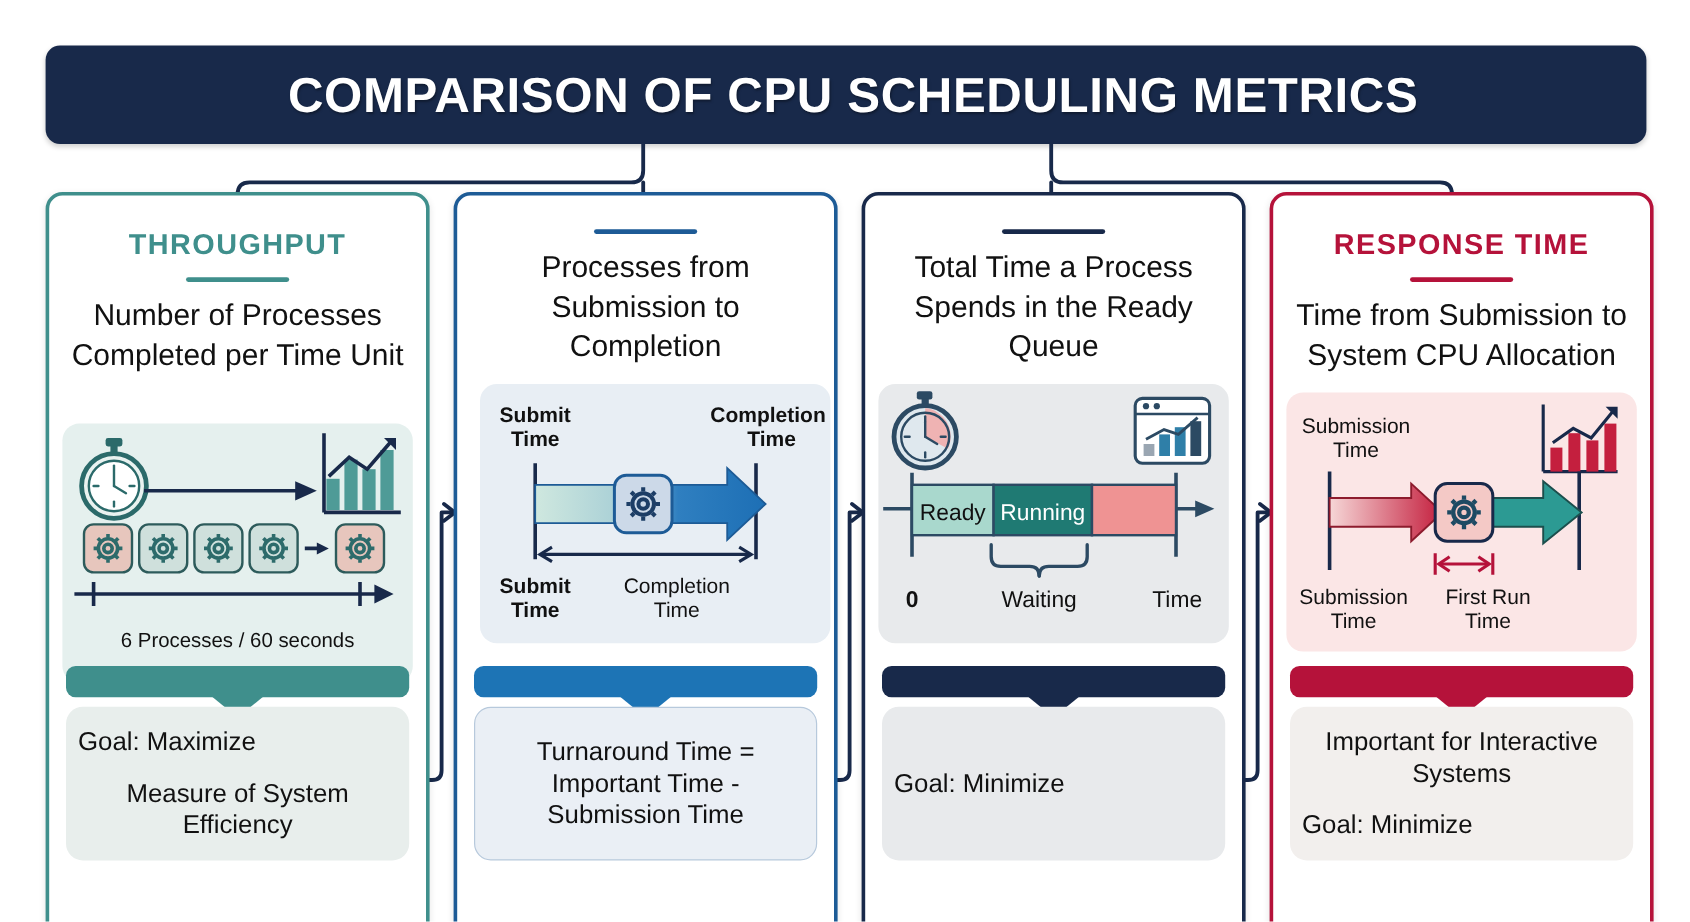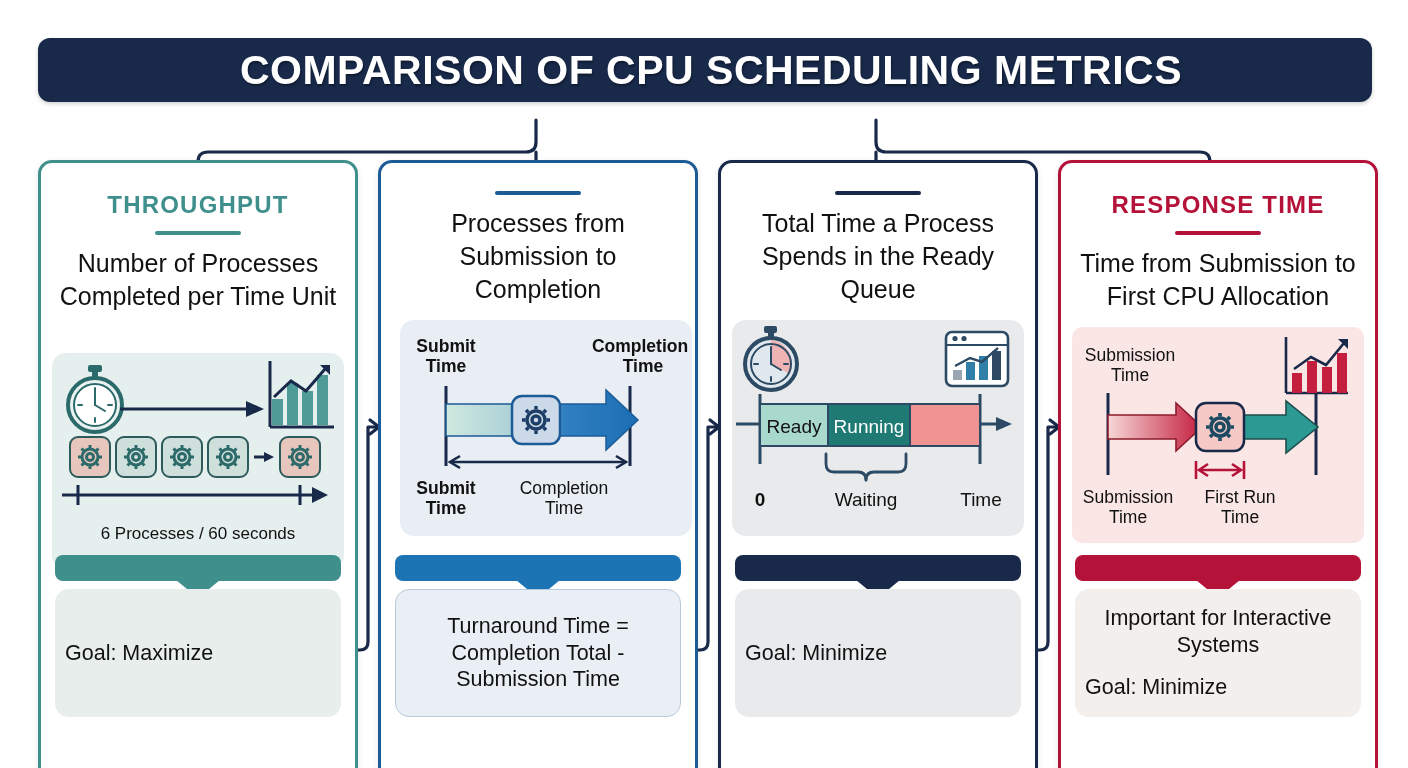--- a/index.html
+++ b/index.html
@@ -6,21 +6,21 @@
   html,body{ background:#ffffff; }
   body{
     width:1408px; height:768px;
     font-family:"Liberation Sans", sans-serif;
     position:relative; overflow:hidden;
   }
   #stage{ position:absolute; inset:0; }
 
   
   #title-bar{
-    position:absolute; left:38px; top:38px; width:1334px; height:64px;
+    position:absolute; left:38px; top:38px; width:1334px; height:82px;
     background:#18294a; border-radius:12px;
     display:flex; align-items:center; justify-content:center;
     box-shadow:0 2px 4px rgba(0,0,0,.18);
     padding-left:12px;
   }
   #title-bar .title-text{
     color:#ffffff; font-size:41px; font-weight:bold;
     letter-spacing:.5px; text-align:center;
     text-shadow:1px 2px 2px rgba(0,0,0,.35);
   }
@@ -62,21 +62,21 @@
   }
 
   
   .illus{
     margin-top:14px; width:292px; height:216px; border-radius:14px;
     position:relative; overflow:hidden;
   }
   .c0 .illus{ background:#e5f0ee;margin-top:40px; }
   .c1 .illus{ background:#e8eef4;margin-left:16px; }
   .c2 .illus{ background:#e8eaec; }
-  .c3 .illus{ background:#fbe6e6;border-radius:10px; }
+  .c3 .illus{ background:#fbe6e6; }
   .illus svg{ position:absolute; left:0; top:0; }
 
   
   .ribbon{
     position:absolute; left:50%; transform:translateX(-50%);
     top:392px; width:286px; height:26px; border-radius:8px;
   }
   .c0 .ribbon{ background:#3f8f8c; }
   .c1 .ribbon{ background:#1d74b5; }
   .c2 .ribbon{ background:#18294a; }
@@ -265,20 +265,21 @@
         </g>
         <text x="146" y="186" text-anchor="middle" font-family="Liberation Sans, sans-serif" font-size="17" fill="#111">6 Processes / 60 seconds</text>
       </svg>
     </div>
 
     <div class="ribbon">
         <span class="notch"></span>
       </div>
     <div class="footer-box">
       <div class="footer-line big">Goal: Maximize</div>
+      <div class="footer-line big">Measure of System Efficiency</div>
     </div>
   </div>
 
   <div class="card c1">
     <div class="title-rule"></div>
     <div class="card-desc">Processes from Submission to Completion</div>
 
     <div class="illus">
       <svg width="292" height="216" viewBox="0 0 292 216">
         <defs>
@@ -325,21 +326,21 @@
         <text x="46" y="194" text-anchor="middle" font-family="Liberation Sans, sans-serif" font-size="17.5" font-weight="bold" fill="#111">Time</text>
         <text x="164" y="174" text-anchor="middle" font-family="Liberation Sans, sans-serif" font-size="17.5" fill="#111">Completion</text>
         <text x="164" y="194" text-anchor="middle" font-family="Liberation Sans, sans-serif" font-size="17.5" fill="#111">Time</text>
       </svg>
     </div>
 
     <div class="ribbon">
         <span class="notch"></span>
       </div>
     <div class="footer-box">
-      <div class="footer-line big">Turnaround Time = Completion Total - Submission Time</div>
+      <div class="footer-line big">Turnaround Time = Important Time - Submission Time</div>
     </div>
   </div>
 
   <div class="card c2">
     <div class="title-rule"></div>
     <div class="card-desc">Total Time a Process Spends in the Ready Queue</div>
 
     <div class="illus">
       <svg width="292" height="216" viewBox="0 0 292 216">
 
@@ -398,21 +399,21 @@
         <span class="notch"></span>
       </div>
     <div class="footer-box">
       <div class="footer-line big">Goal: Minimize</div>
     </div>
   </div>
 
   <div class="card c3">
     <div class="card-title">RESPONSE TIME</div>
     <div class="title-rule"></div>
-    <div class="card-desc">Time from Submission to First CPU Allocation</div>
+    <div class="card-desc">Time from Submission to System CPU Allocation</div>
 
     <div class="illus">
       <svg width="292" height="216" viewBox="0 0 292 216">
         <defs>
           <linearGradient id="rtRed" x1="0" y1="0" x2="1" y2="0">
             <stop offset="0%" stop-color="#f6d7d7"></stop>
             <stop offset="100%" stop-color="#c41f3e"></stop>
           </linearGradient>
         </defs>
         <text x="58" y="34" text-anchor="middle" font-family="Liberation Sans, sans-serif" font-size="17.5" fill="#111">Submission</text>

